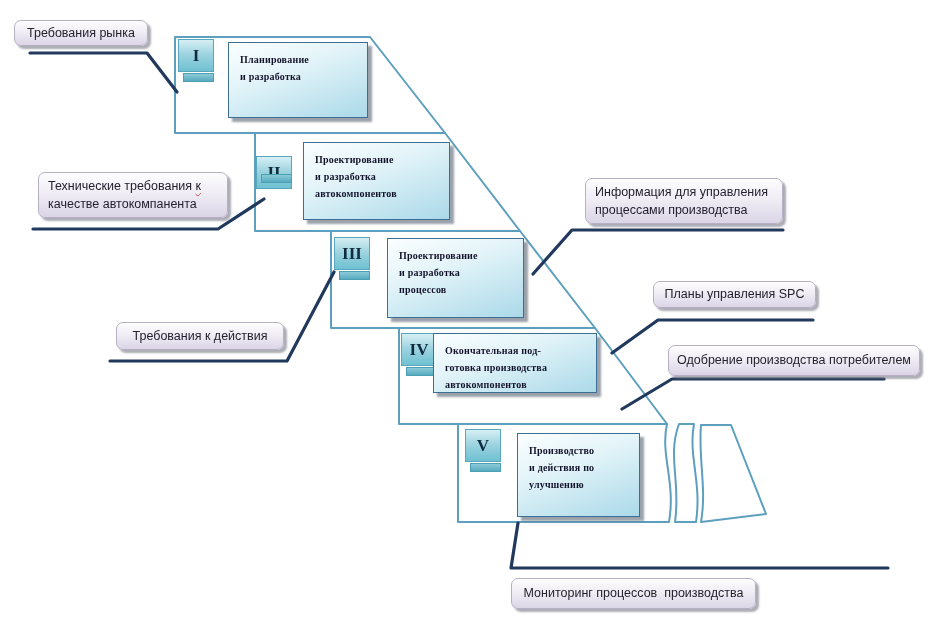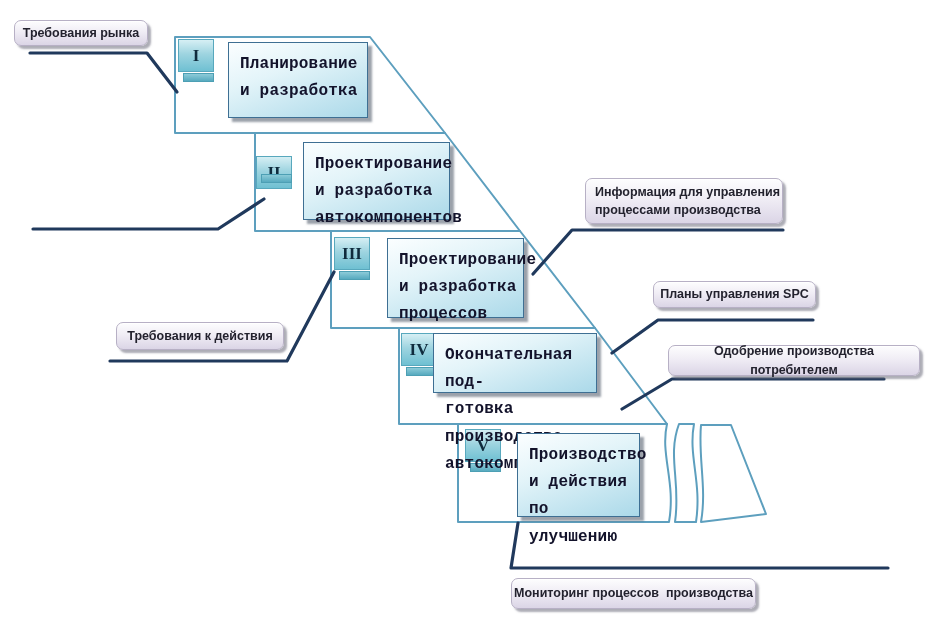--- a/index.html
+++ b/index.html
@@ -3,30 +3,30 @@
 <meta charset="utf-8">
 <style>
   html,body{margin:0;padding:0;background:#ffffff;}
   #canvas{position:relative;width:942px;height:618px;background:#ffffff;overflow:hidden;
           font-family:"Liberation Sans",sans-serif;}
   #wires{position:absolute;left:0;top:0;width:942px;height:618px;}
 
   .callout{position:absolute;border-radius:7px;border:1px solid #b7b0c5;
     background:linear-gradient(180deg,#fdfdfe 0%,#f0edf5 45%,#dbd5e6 100%);
     box-shadow:3px 3px 2px rgba(105,105,122,.55), inset 0 1px 0 #ffffff;
-    font-weight:bold;font-size:12.5px;line-height:1.45;color:#23222e;
+    font-weight:normal;font-size:12.5px;line-height:1.45;color:#23222e;
     display:flex;flex-direction:column;justify-content:center;box-sizing:border-box;}
   .callout.center{align-items:center;text-align:center;}
   .callout.left{padding-left:9px;}
   .spellmark{text-decoration:underline wavy #c0504d 1px;text-underline-offset:2px;}
 
   .stagebox{position:absolute;border:1.6px solid #3e6f93;box-sizing:border-box;
     background:linear-gradient(160deg,#fbfeff 0%,#e3f4f9 38%,#abd9e9 100%);
     box-shadow:4px 4px 2px rgba(88,99,114,.6);
-    font-family:Liberation Mono, monospace;font-weight:bold;font-size:16px;
+    font-family:Liberation Serif, serif;font-weight:bold;font-size:10px;
     line-height:1.7;color:#13132b;padding:8px 5px 0 11px;letter-spacing:.2px;}
   .stagebox span{display:block;}
 
   .numeral{position:absolute;width:36px;height:33px;border:1px solid #58a8bd;box-sizing:border-box;
     background:linear-gradient(180deg,#d6eff4 0%,#9ed4e0 45%,#6fc0d2 100%);
     font-family:"Liberation Serif",serif;font-weight:bold;font-size:17px;line-height:31px;
     color:#0f2b3d;text-align:center;}
   .numshadow{position:absolute;width:31px;height:9px;border:1px solid #4d9fb4;box-sizing:border-box;
     background:linear-gradient(180deg,#8ccbd8 0%,#57aabf 100%);}
 </style>
@@ -88,20 +88,24 @@
   <div class="stagebox" style="left:517px;top:433px;width:123px;height:84px;">
     <span>Производство</span>
     <span>и действия по</span>
     <span>улучшению</span>
   </div>
 
   <div class="callout center" style="left:14px;top:20px;width:134px;height:26px;">
     <span>Требования рынка</span>
   </div>
 
+  <div class="callout left" style="left:38px;top:172px;width:190px;height:46px;">
+    <span><span>Технические требования</span>&nbsp;<span class="spellmark">к</span></span>
+    <span>качестве автокомпанента</span>
+  </div>
 
   <div class="callout center" style="left:116px;top:322px;width:168px;height:28px;">
     <span>Требования к действия</span>
   </div>
 
   <div class="callout left" style="left:585px;top:178px;width:198px;height:46px;">
     <span>Информация для управления</span>
     <span>процессами производства</span>
   </div>
 

